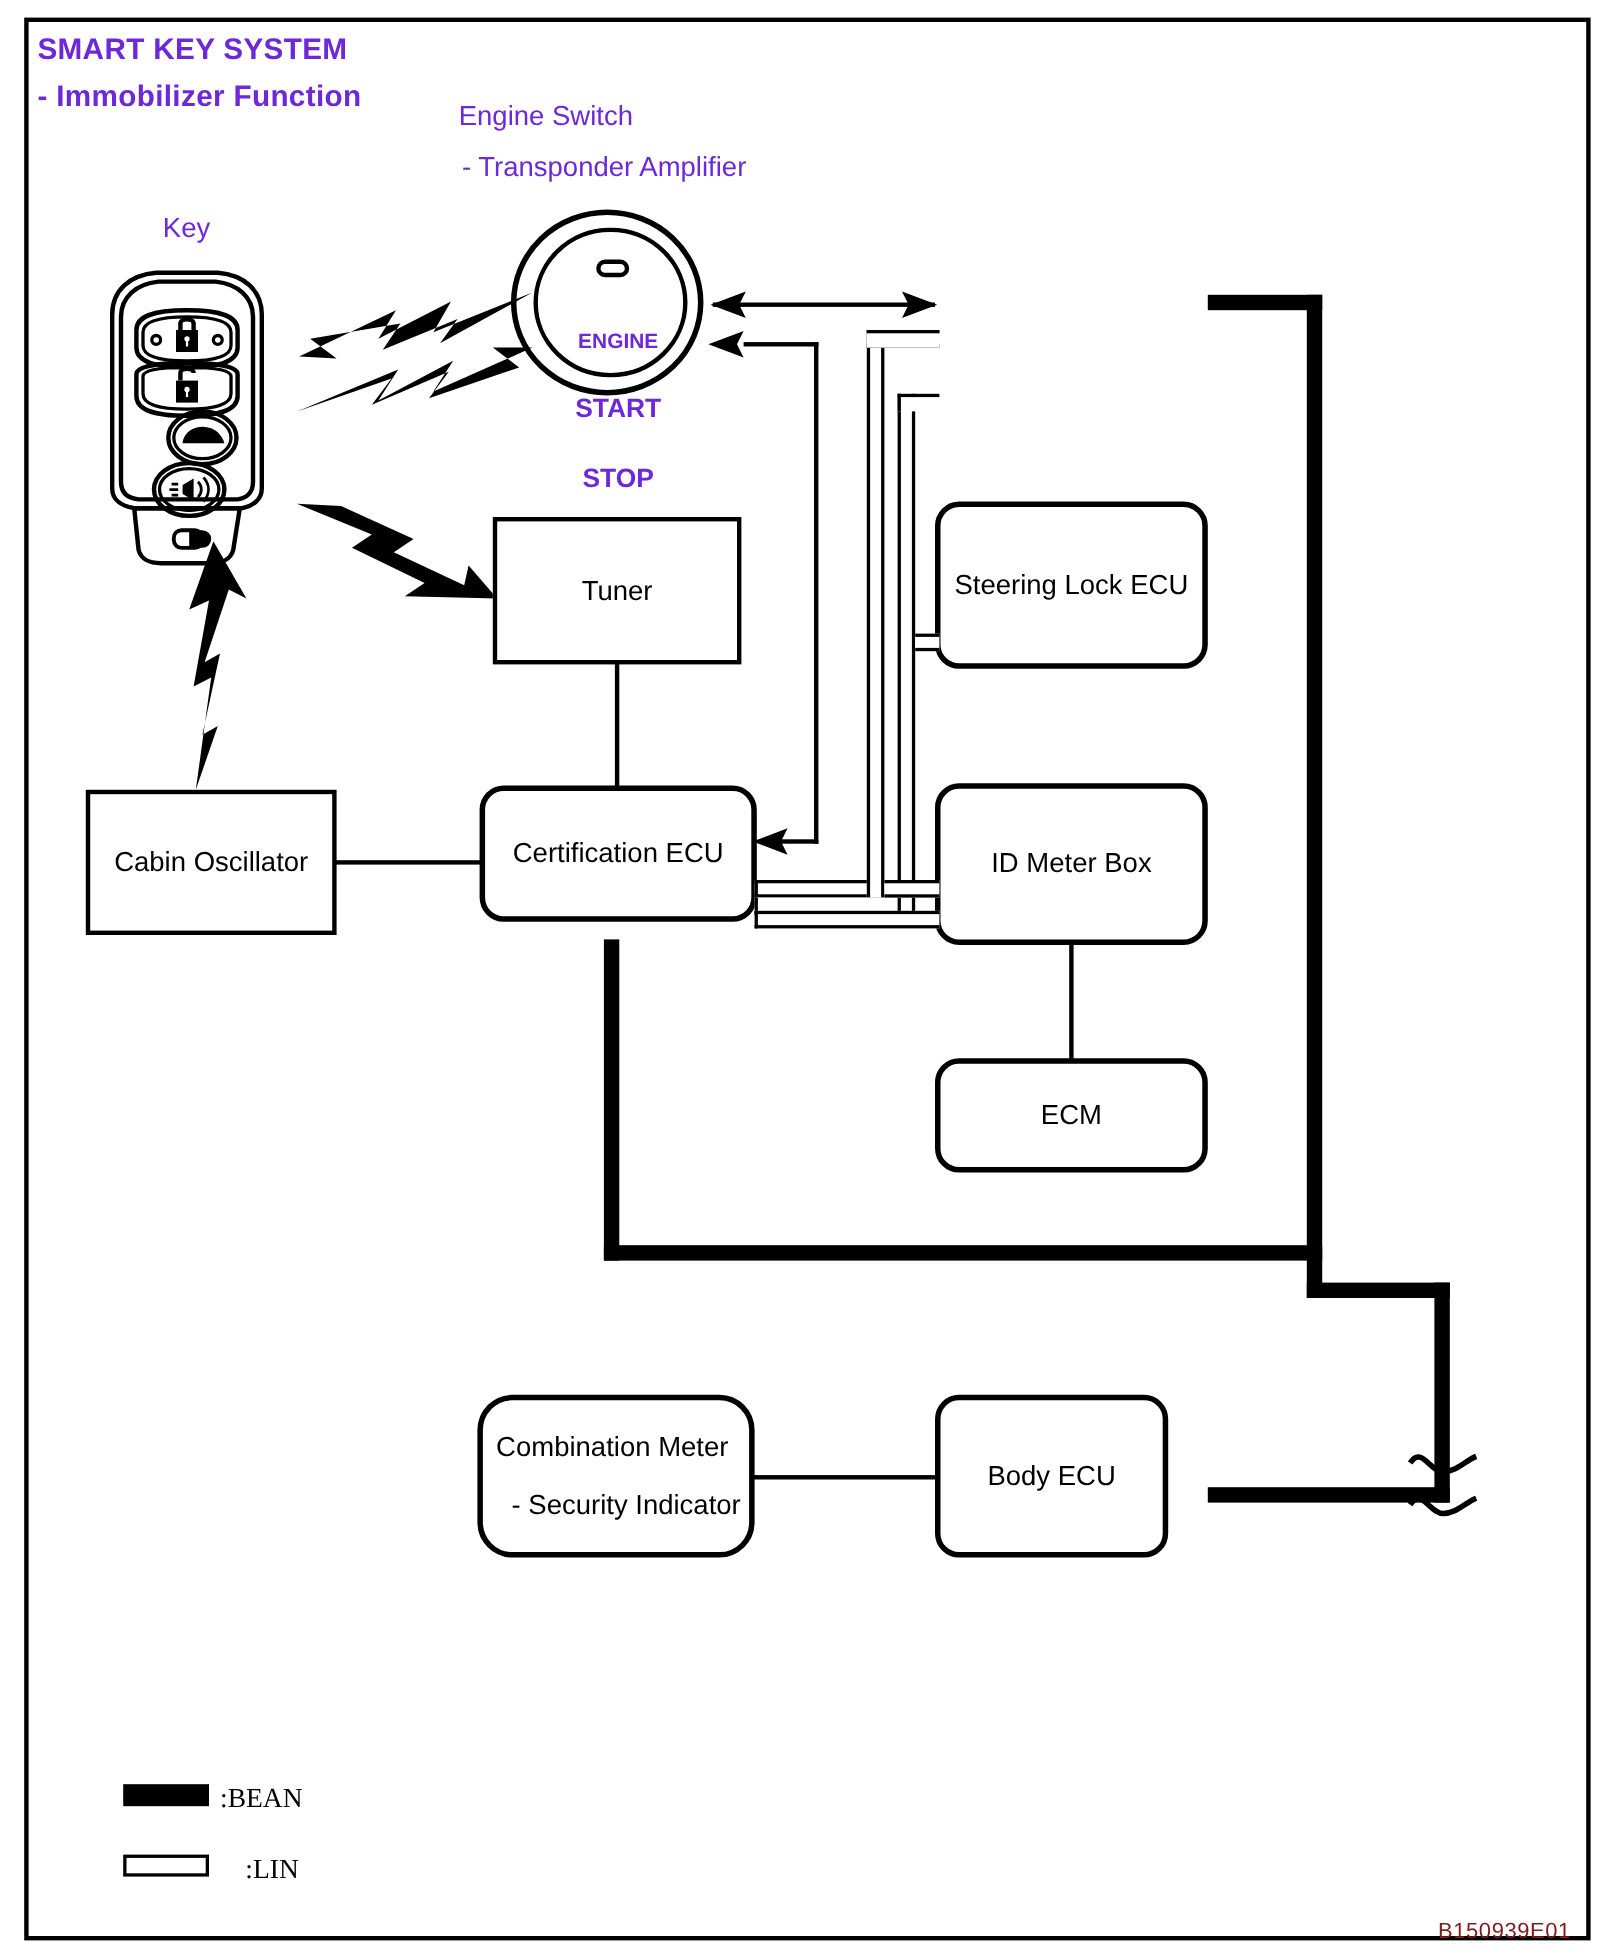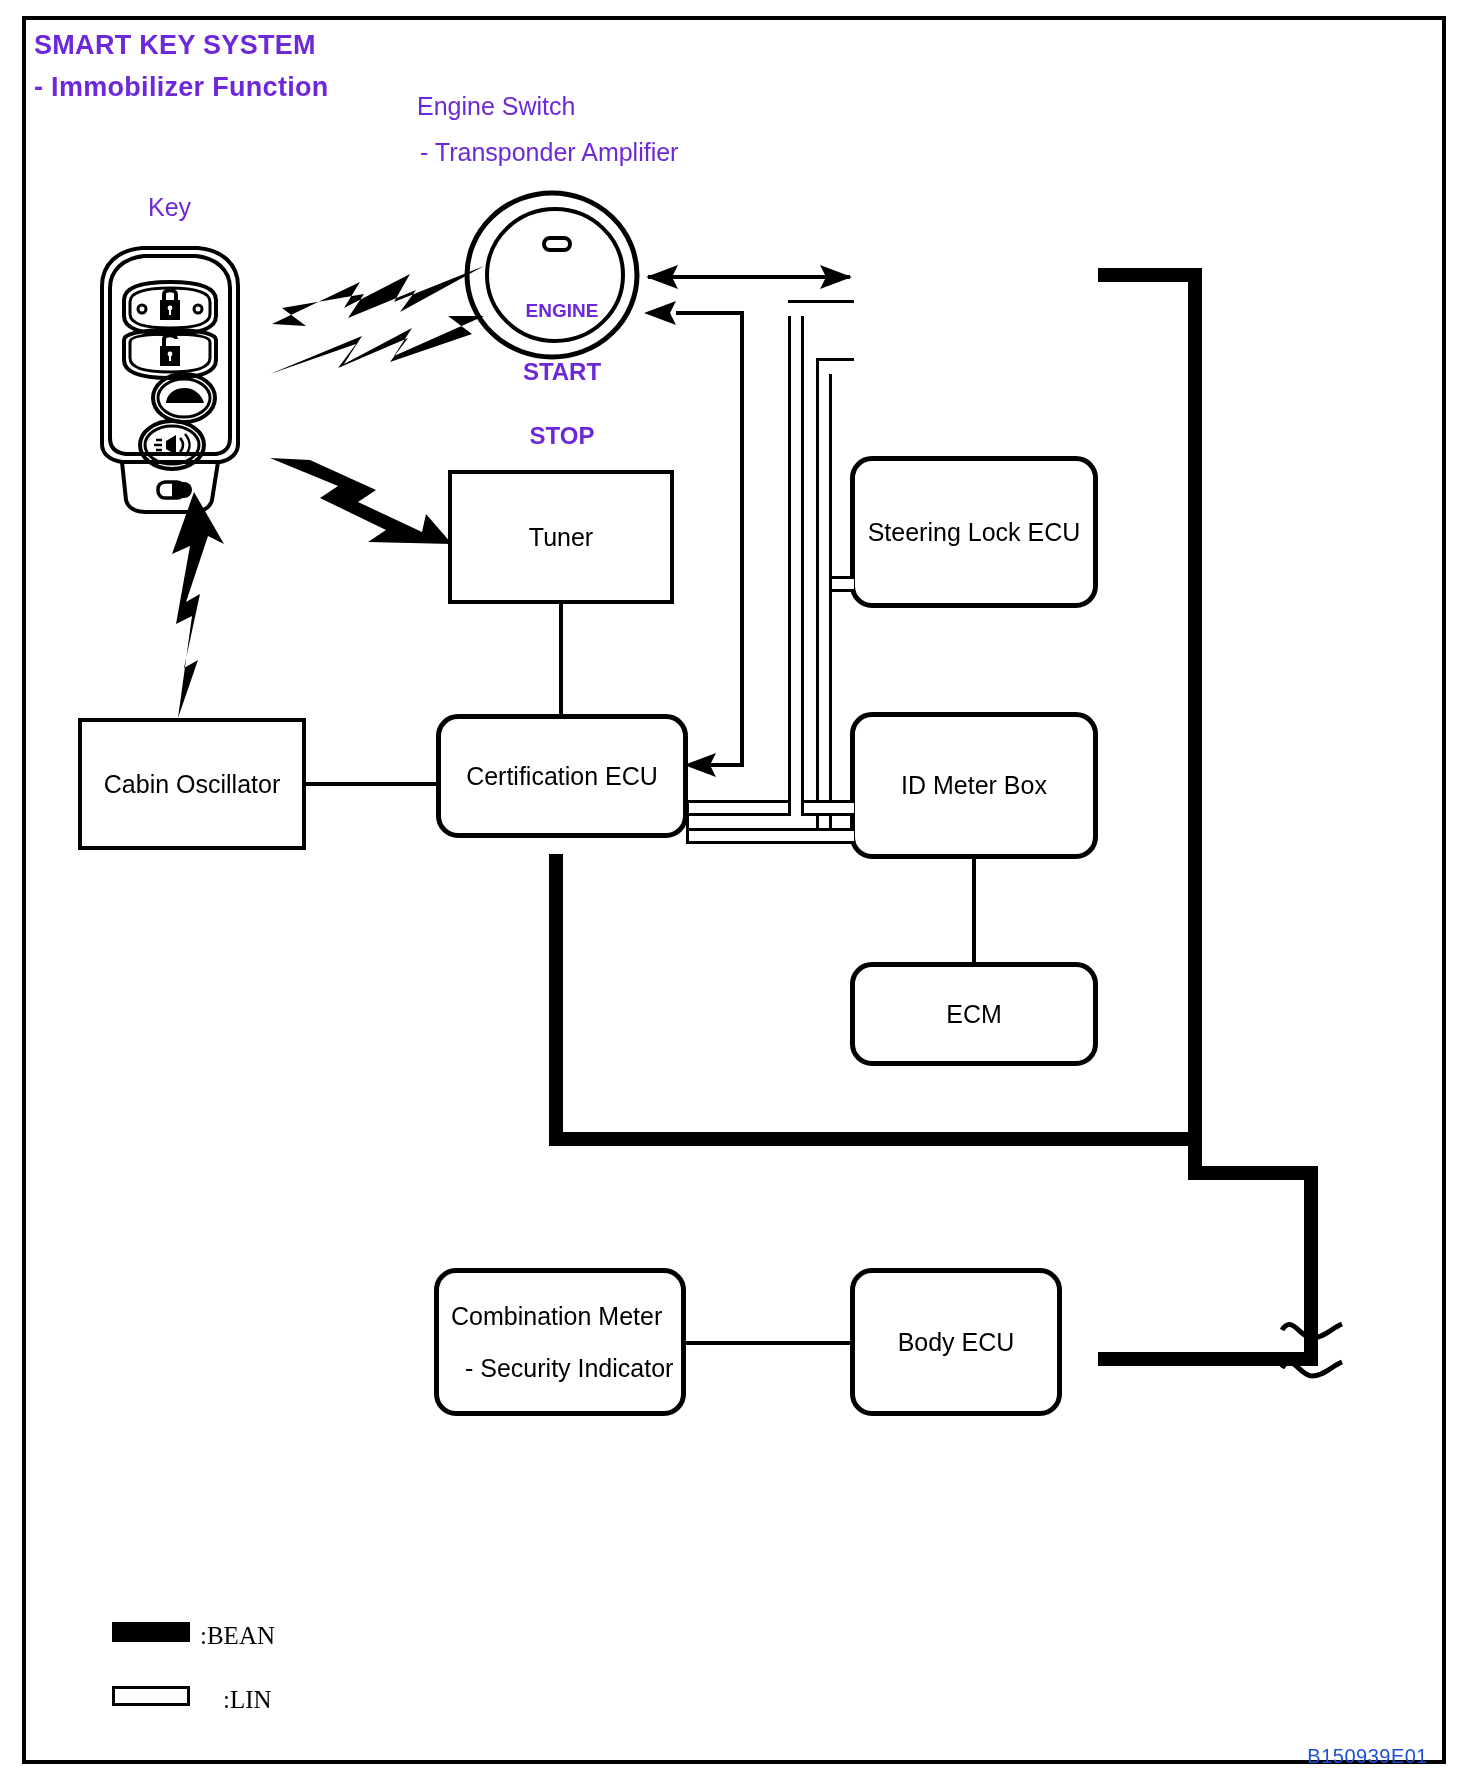--- a/index.html
+++ b/index.html
@@ -12,21 +12,21 @@
   .ecu{position:absolute;box-sizing:border-box;border:5px solid #000;border-radius:22px;background:#fff;
        display:flex;align-items:center;justify-content:center;text-align:center;font-size:25px;line-height:1.45;}
   .sqbox{position:absolute;box-sizing:border-box;border:4px solid #000;background:#fff;
        display:flex;align-items:center;justify-content:center;text-align:center;font-size:25px;}
   .thin{position:absolute;background:#000;}
   .bean{position:absolute;background:#000;}
   .lin{position:absolute;box-sizing:border-box;border:3px solid #000;background:#fff;}
   svg{position:absolute;overflow:visible;}
   .sh{fill:#000;}
   .st{fill:none;stroke:#000;}
-  #code{position:absolute;right:44px;bottom:14px;font-size:20px;color:#1d4ed8;letter-spacing:.5px;}
+  #code{position:absolute;right:44px;bottom:14px;font-size:20px;color:#7f1d1d;letter-spacing:.5px;}
   .legrow{position:absolute;display:flex;align-items:flex-start;font-family:Liberation Serif, serif;}
   .legswatch-bean{width:78px;height:20px;background:#000;}
   .legswatch-lin{width:78px;height:20px;background:#fff;border:3px solid #000;box-sizing:border-box;}
   .legtxt{font-size:25px;margin-left:10px;}
 </style>
 </head>
 <body>
 
 <div id="page">
   <div id="frame"></div>
@@ -139,21 +139,21 @@
   </div>
 
   <div class="ecu" style="left:436px;top:714px;width:252px;height:124px;">
     <div>Certification ECU</div>
   </div>
 
   <div class="sqbox" style="left:78px;top:718px;width:228px;height:132px;">
     <div>Cabin Oscillator</div>
   </div>
 
-  <div class="ecu" style="left:434px;top:1268px;width:252px;height:148px;justify-content:flex-start;">
+  <div class="ecu" style="left:434px;top:1268px;width:252px;height:148px;justify-content:flex-start;border-radius:32px;">
     <div style="text-align:left;padding-left:12px;">
       <div>Combination Meter</div>
       <div style="margin-top:16px;padding-left:14px;">- Security Indicator</div>
     </div>
   </div>
 
   <div class="ecu" style="left:850px;top:1268px;width:212px;height:148px;">
     <div>Body ECU</div>
   </div>
 

